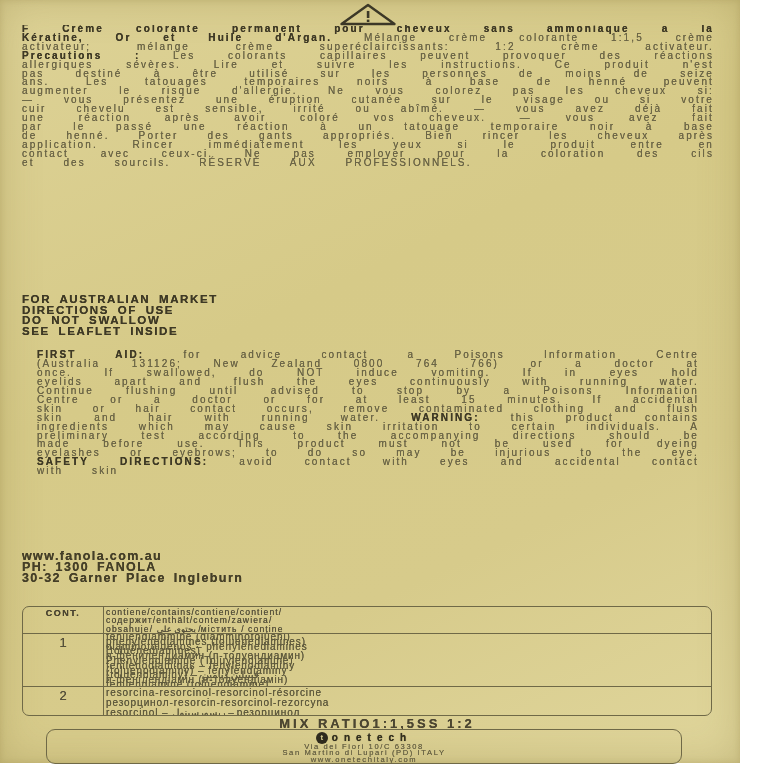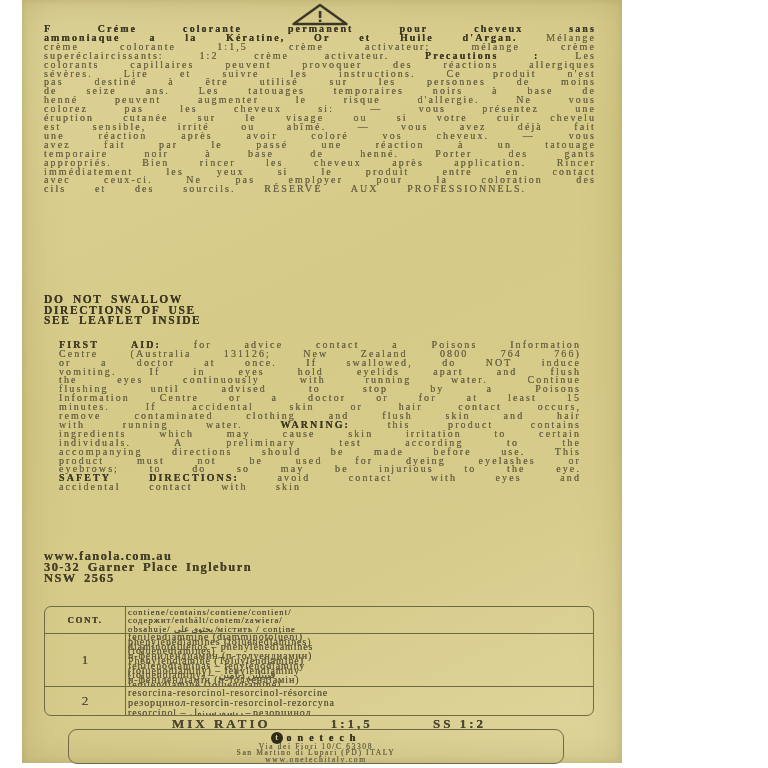--- a/index.html
+++ b/index.html
@@ -1,24 +1,23 @@
 <!DOCTYPE html>
 <html><head>
 <meta charset="utf-8">
 <style>
   html,body{margin:0;padding:0;}
   body{
     width:768px;height:768px;background:#ffffff;position:relative;overflow:hidden;
     font-family:"Liberation Sans",sans-serif;
   }
   .label{
-    position:absolute;left:22px;top:0;width:600px;height:763px;
+    position:absolute;left:0;top:0;width:740px;height:763px;
     background:linear-gradient(155deg,#ddd296 0%,#d6ca88 40%,#d7cb8b 70%,#e0d69c 100%);
     box-shadow:inset 0 0 40px rgba(135,120,55,.30), inset 0 0 6px rgba(135,120,55,.25);
-    font-family:Liberation Serif, serif;
   }
   .inner{position:absolute;left:22px;right:26px;top:0;bottom:0;}
 
   
   .tri-wrap{position:absolute;top:3px;left:0;right:0;text-align:center;height:24px;}
   .tri-wrap svg{display:inline-block;}
 
   
   .smalltxt{
     font-size:10px;line-height:8.9px;letter-spacing:2.1px;word-spacing:24px;
@@ -43,37 +42,37 @@
 
   
   .ing-table{
     position:absolute;top:606px;left:0;right:2px;height:108px;
     border:1.6px solid #6f6947;border-radius:7px;
     display:grid;grid-template-columns:80px 1fr;grid-template-rows:26px 53px 1fr;
     color:#5f5a3d;
   }
   .ing-table .cell{border-left:1.6px solid #6f6947;border-top:1.6px solid #6f6947;
     padding:1px 2px;overflow:hidden;}
-  .ing-table .cell.first-col{border-left:none;display:flex;align-items:center;justify-content:center;}
+  .ing-table .cell.first-col{border-left:none;display:flex;align-items:flex-start;justify-content:center;}
   .ing-table .cell.first-row{border-top:none;}
   .cont-label{font-size:9px;font-weight:bold;letter-spacing:1.5px;color:#4a4430;text-shadow:0 0 .5px #4a4430;}
   .row-num{font-size:13px;color:#55503a;text-shadow:0 0 .6px #55503a;}
   .contains-head{
     font-size:8.6px;line-height:8.4px;letter-spacing:1.1px;white-space:pre-line;
     color:#55503a;text-shadow:0 0 .5px #55503a;padding-top:1px;
   }
   .ing-text{
     font-size:10px;line-height:4.8px;letter-spacing:.9px;white-space:pre-line;
     color:#5f5a3d;text-shadow:0 0 .6px #5f5a3d;padding-top:2px;
   }
   .ing-text.r2{line-height:10px;}
 
   
   .mix{
-    position:absolute;top:716px;left:128px;right:110px;display:flex;justify-content:space-between;
+    position:absolute;top:716px;left:128px;right:110px;display:flex;justify-content:center;
     font-weight:bold;font-size:13px;letter-spacing:3px;color:#4c4631;text-shadow:0 0 .6px #4c4631;
   }
 
   
   .foot{
     position:absolute;top:729px;left:24px;right:32px;height:33px;
     border:1.6px solid #6f6947;border-radius:9px;text-align:center;overflow:hidden;
   }
   .brandrow{display:flex;align-items:center;justify-content:center;gap:4px;height:13px;margin-top:1px;}
   .brand-circle{
@@ -102,37 +101,38 @@
     </div>
 
     <div class="sec-french smalltxt">
       <b>F  Créme colorante permanent pour cheveux sans ammoniaque a la Kératine, Or et Huile d'Argan.</b>
       <span>Mélange crème colorante 1:1,5 crème activateur; mélange crème superéclaircissants: 1:2 crème activateur.</span>
       <b>Precautions :</b>
       <span>Les colorants capillaires peuvent provoquer des réactions allergiques sévères. Lire et suivre les instructions. Ce produit n'est pas destiné à être utilisé sur les personnes de moins de seize ans. Les tatouages temporaires noirs à base de henné peuvent augmenter le risque d'allergie. Ne vous colorez pas les cheveux si: — vous présentez une éruption cutanée sur le visage ou si votre cuir chevelu est sensible, irrité ou abîmé. — vous avez déjà fait une réaction après avoir coloré vos cheveux. — vous avez fait par le passé une réaction à un tatouage temporaire noir à base de henné. Porter des gants appropriés. Bien rincer les cheveux après application. Rincer immédiatement les yeux si le produit entre en contact avec ceux-ci. Ne pas employer pour la coloration des cils et des sourcils. RÉSERVÉ AUX PROFESSIONNELS.</span>
     </div>
 
     <div class="sec-au">
+      <div class="au-head">FOR AUSTRALIAN MARKET</div>
+      <div class="au-head">DIRECTIONS OF USE</div>
       <div class="au-head">DO NOT SWALLOW</div>
-      <div class="au-head">DIRECTIONS OF USE</div>
       <div class="au-head">SEE LEAFLET INSIDE</div>
       <div class="smalltxt">
         <b>FIRST AID:</b>
         <span>for advice contact a Poisons Information Centre (Australia 131126; New Zealand 0800 764 766) or a doctor at once. If swallowed, do NOT induce vomiting. If in eyes hold eyelids apart and flush the eyes continuously with running water. Continue flushing until advised to stop by a Poisons Information Centre or a doctor or for at least 15 minutes. If accidental skin or hair contact occurs, remove contaminated clothing and flush skin and hair with running water.</span>
         <b>WARNING:</b>
         <span>this product contains ingredients which may cause skin irritation to certain individuals. A preliminary test according to the accompanying directions should be made before use. This product must not be used for dyeing eyelashes or eyebrows; to do so may be injurious to the eye.</span>
         <b>SAFETY DIRECTIONS:</b>
         <span>avoid contact with eyes and accidental contact with skin</span>
       </div>
     </div>
 
     <div class="sec-co">
       <div class="co-line">www.fanola.com.au</div>
+      <div class="co-line">PH: 1300 FANOLA</div>
       <div class="co-line">30-32 Garner Place Ingleburn</div>
-      <div class="co-line">NSW 2565</div>
     </div>
 
     <div class="ing-table">
       <div class="cell first-col first-row">
         <span class="cont-label">CONT.</span>
       </div>
       <div class="cell first-row contains-head">contiene/contains/contiene/contient/
 содержит/enthält/contem/zawiera/
 obsahuje/ يحتوي على /містить / conține</div>
 

